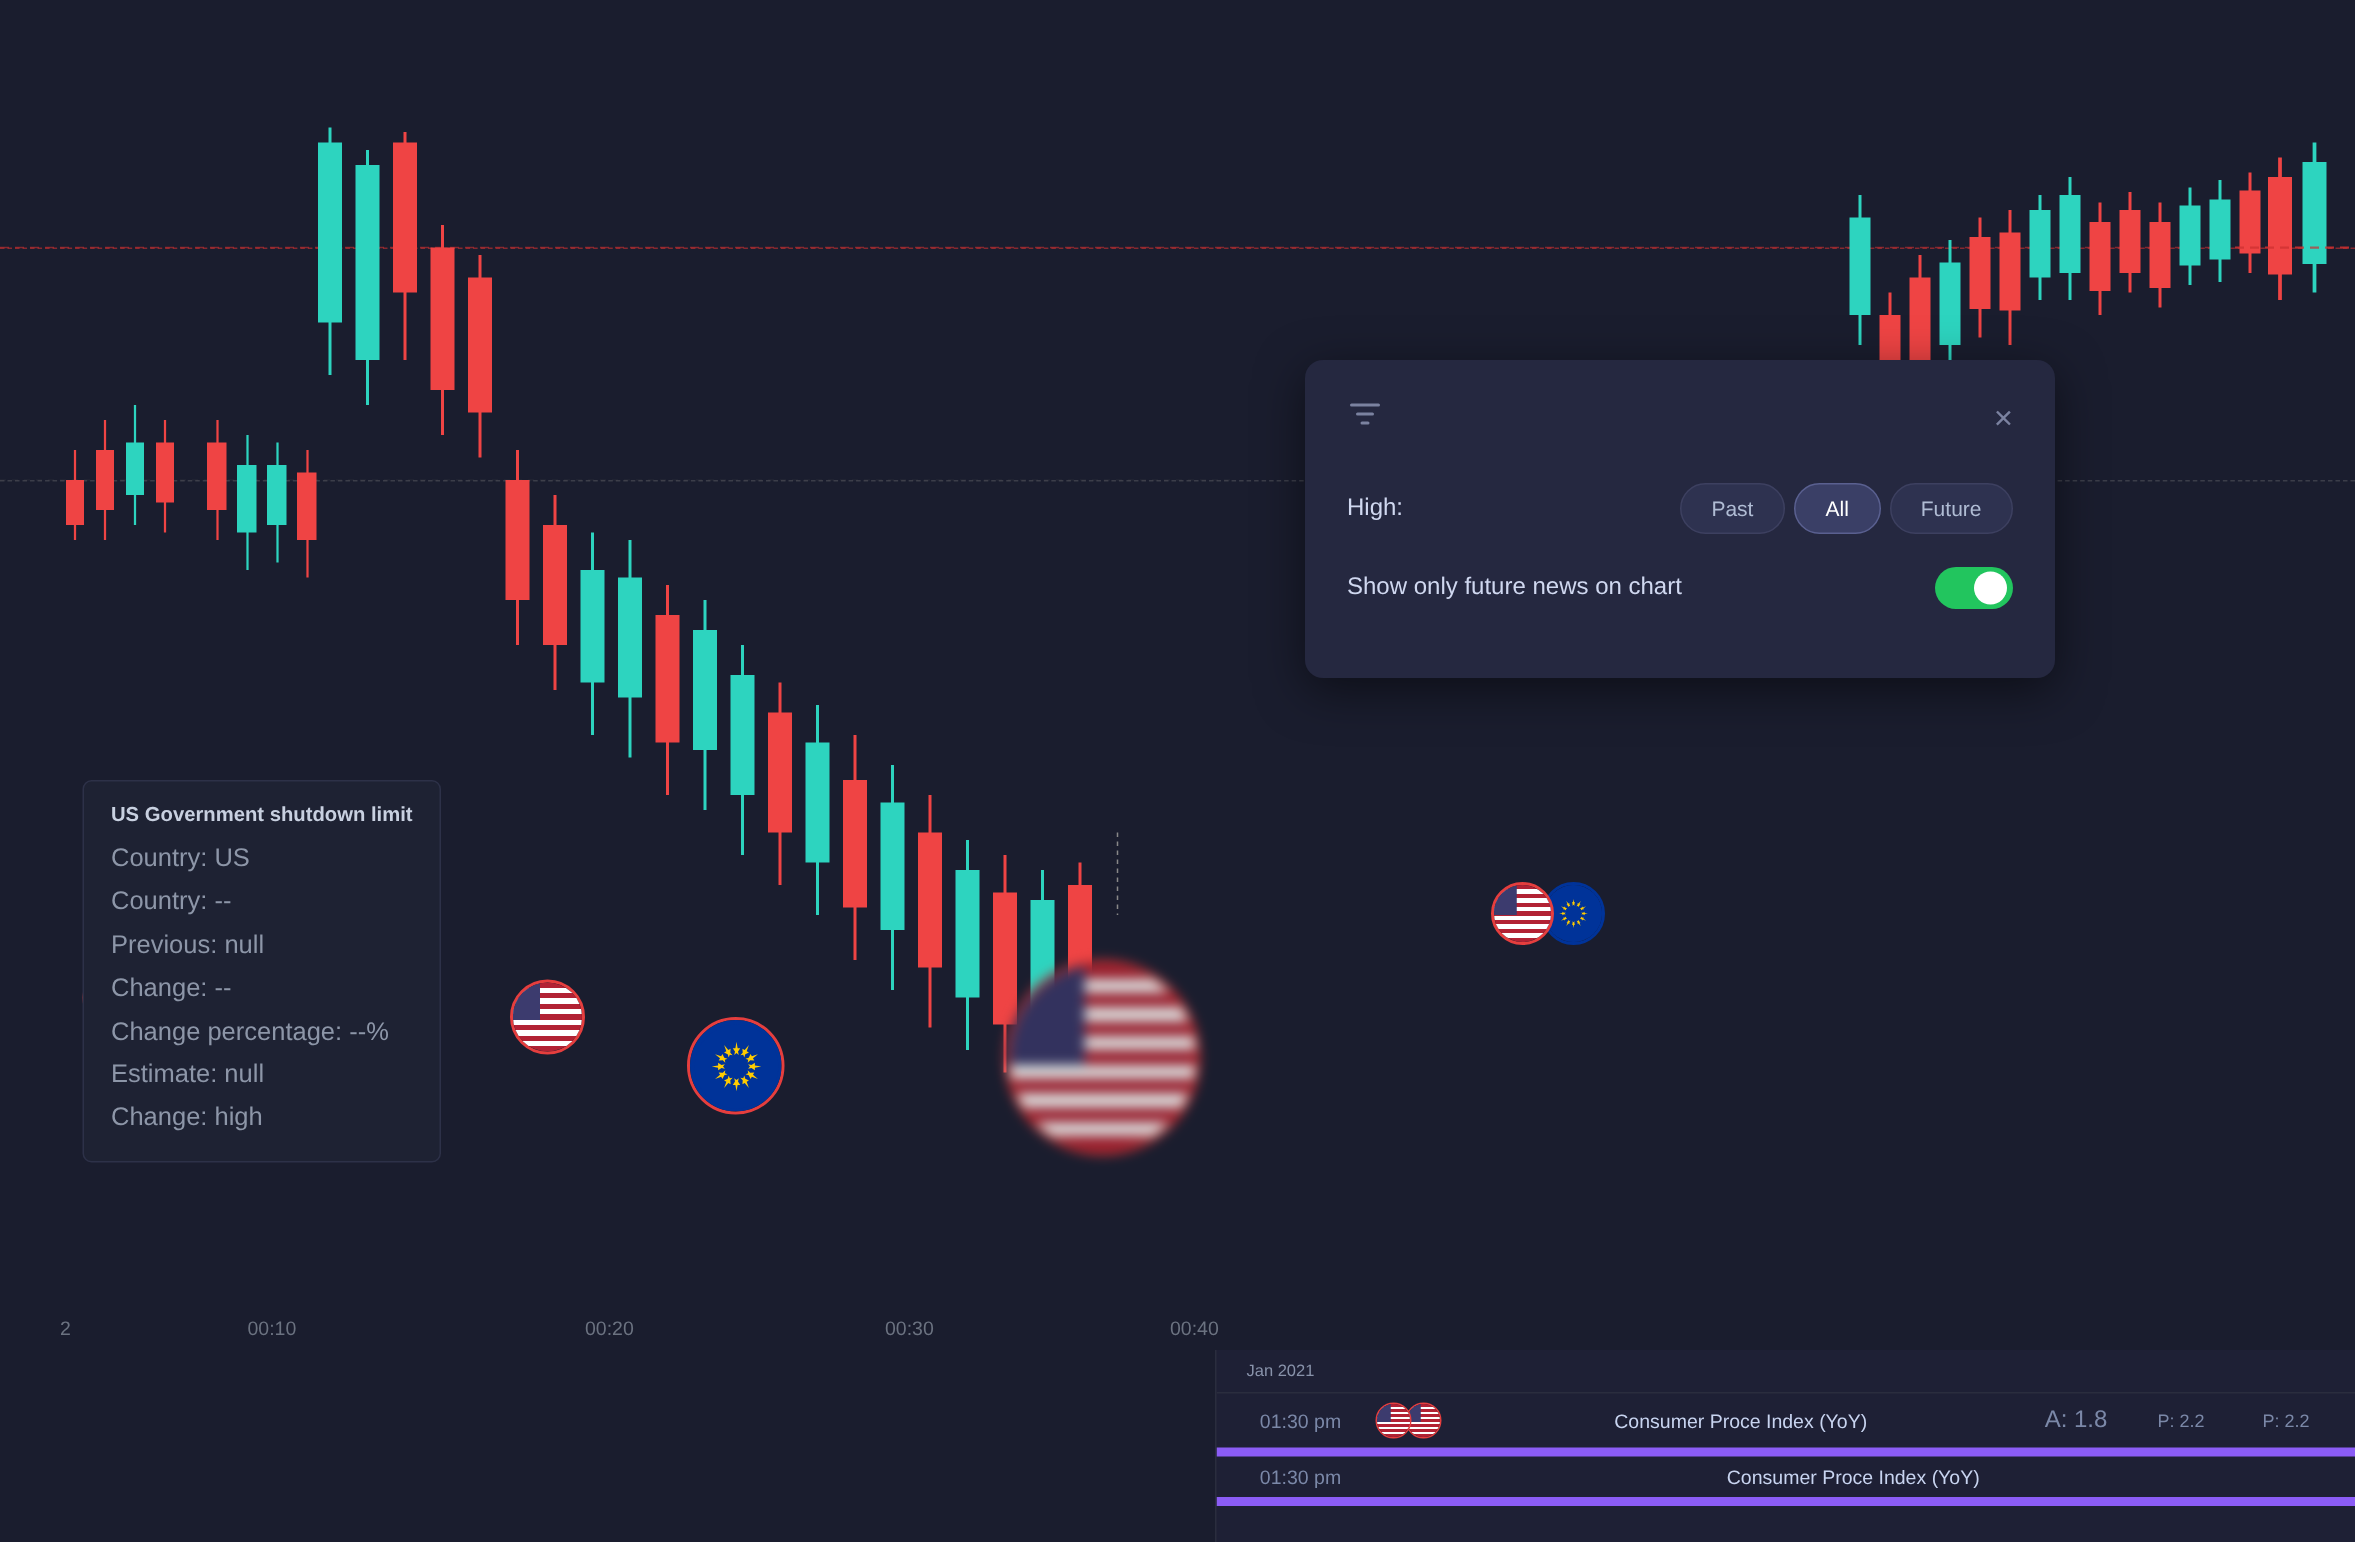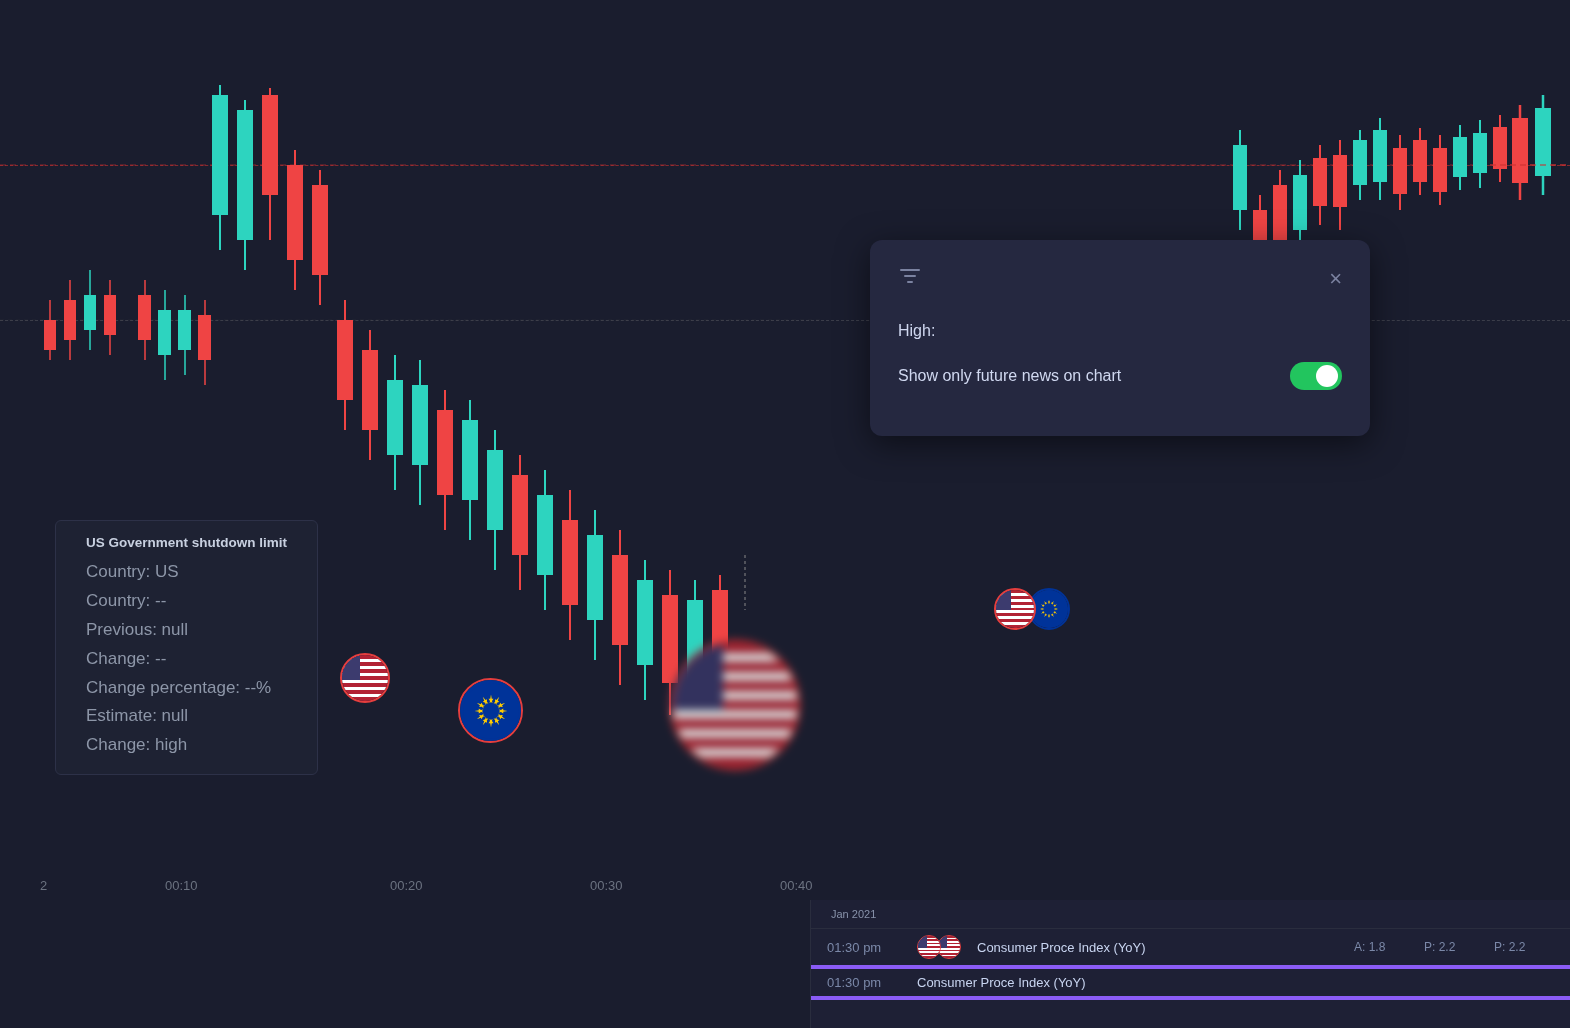--- a/index.html
+++ b/index.html
@@ -93,21 +93,21 @@
     }
 
     
     .tooltip-popup {
       position: absolute;
       left: 55px;
       top: 520px;
       background: #1e2233;
       border: 1px solid #2d3148;
       border-radius: 6px;
-      padding: 14px 30px;
+      padding: 14px 18px;
       min-width: 230px;
       z-index: 100;
     }
 
     .tooltip-popup .tooltip-title {
       color: #c8d0e0;
       font-size: 13.5px;
       font-weight: 600;
       margin-bottom: 8px;
     }
@@ -242,39 +242,40 @@
     .news-date-text {
       color: #8892aa;
       font-size: 11px;
       font-weight: 500;
     }
 
     .news-item {
       display: flex;
       align-items: center;
       padding: 6px 16px;
-      border-bottom: 4px solid #8b5cf6;
+      border-bottom: 6px solid #8b5cf6;
       gap: 10px;
+      text-align: center;
     }
 
     .news-time {
       color: #7b88a8;
       font-size: 13px;
       min-width: 80px;
     }
 
     .news-title {
       color: #c8d4f0;
       font-size: 13px;
       flex: 1;
     }
 
     .news-actual {
       color: #7b88a8;
-      font-size: 12px;
+      font-size: 16px;
       min-width: 60px;
     }
 
     .news-previous {
       color: #7b88a8;
       font-size: 12px;
       min-width: 60px;
     }
 
     .news-forecast {
@@ -536,20 +537,25 @@
     <span class="filter-icon">
       <svg width="24" height="24" viewBox="0 0 24 24" fill="none">
         <path d="M3 6h18M7 12h10M10 18h4" stroke="#7b82a0" stroke-width="2" stroke-linecap="round"></path>
       </svg>
     </span>
     <button class="close-btn">×</button>
   </div>
 
   <div class="filter-row">
     <span class="filter-label">High:</span>
+    <div class="show-buttons">
+      <button class="show-btn">Past</button>
+      <button class="show-btn active">All</button>
+      <button class="show-btn">Future</button>
+    </div>
   </div>
 
 
   <div class="filter-row">
     <span class="filter-label">Show only future news on chart</span>
     <label class="toggle-switch">
       <input type="checkbox" checked="" style="">
       <div class="toggle-track">
         <div class="toggle-thumb"></div>
       </div>

